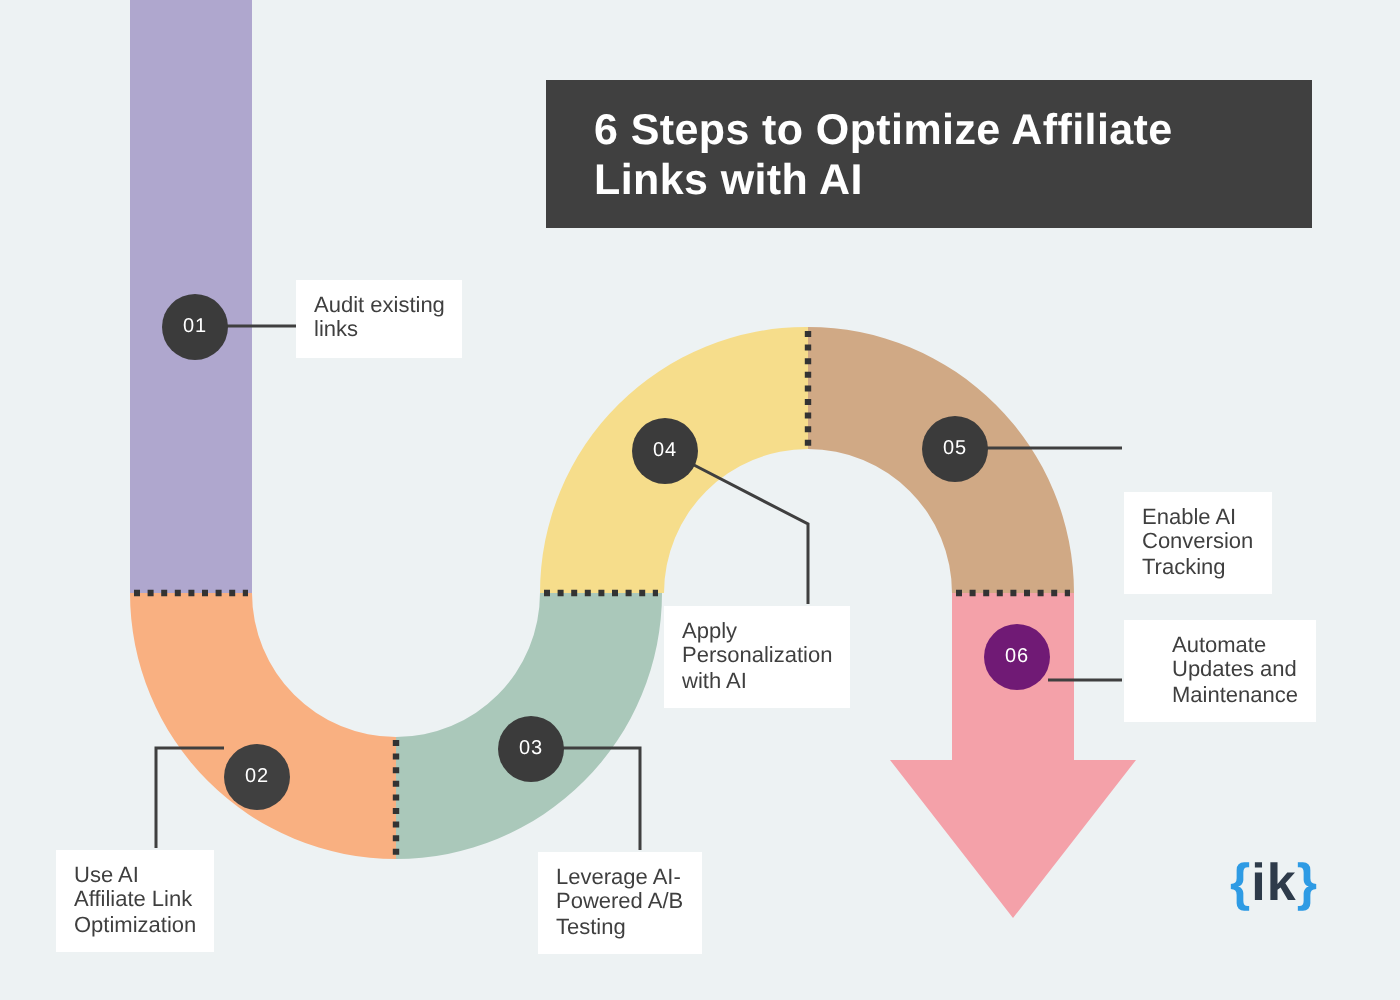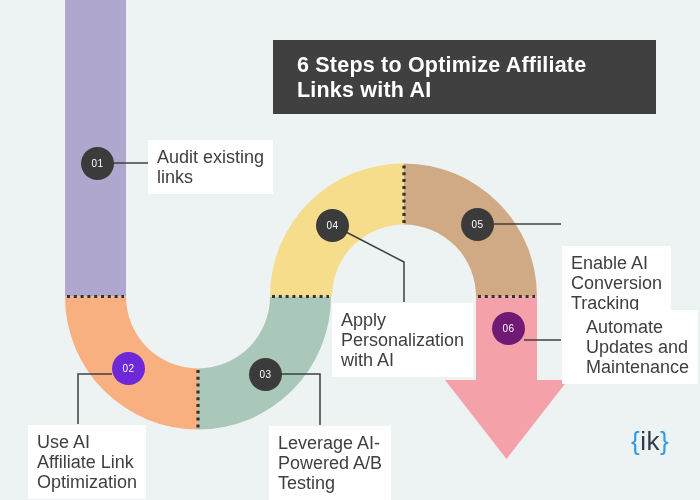--- a/index.html
+++ b/index.html
@@ -44,34 +44,33 @@
     color: #ffffff;
     font-size: 10px;
     font-weight: 400;
     letter-spacing: 0.5px;
     z-index: 4;
   }
   .step-label {
     position: absolute;
     background: #ffffff;
     color: #3f3f3f;
-    font-size: 18px;
+    font-size: 11px;
     line-height: 1.12;
     padding: 7px 9px;
     white-space: pre-line;
     z-index: 3;
   }
   .logo {
     position: absolute;
     left: 615px; top: 426px;
     font-size: 26px;
-    font-weight: 400;
+    font-weight: 700;
     letter-spacing: 0.5px;
     z-index: 3;
-    margin-left: 16px;
   }
 </style>
 </head>
 <body>
 
 <div class="canvas" style="background-color: rgb(237, 242, 243);">
 
   <svg class="flow-svg" viewBox="0 0 700 500" aria-hidden="true">
 
     <rect x="65" y="0" width="61" height="296.5" fill="#afa7ce"></rect>
@@ -100,21 +99,21 @@
   </svg>
 
   <div class="header" style="background-color: rgb(64, 64, 64);">
     <h1 style="color: rgb(255, 255, 255);">6 Steps to Optimize Affiliate
 Links with AI</h1>
   </div>
 
   <div class="step-circle" style="left: 81px; top: 147px; background-color: rgb(59, 59, 59);">
     <span>01</span>
   </div>
-  <div class="step-circle" style="left: 112px; top: 352px; background-color: #6d28d9;">
+  <div class="step-circle" style="left: 112px; top: 372px; background-color: #404040;">
     <span>02</span>
   </div>
   <div class="step-circle" style="left: 249px; top: 358px; background-color: rgb(59, 59, 59); text-align: right;">
     <span>03</span>
   </div>
   <div class="step-circle" style="left: 316px; top: 209px; background-color: rgb(59, 59, 59);">
     <span>04</span>
   </div>
   <div class="step-circle" style="left: 461px; top: 208px; background-color: rgb(59, 59, 59);">
     <span>05</span>

